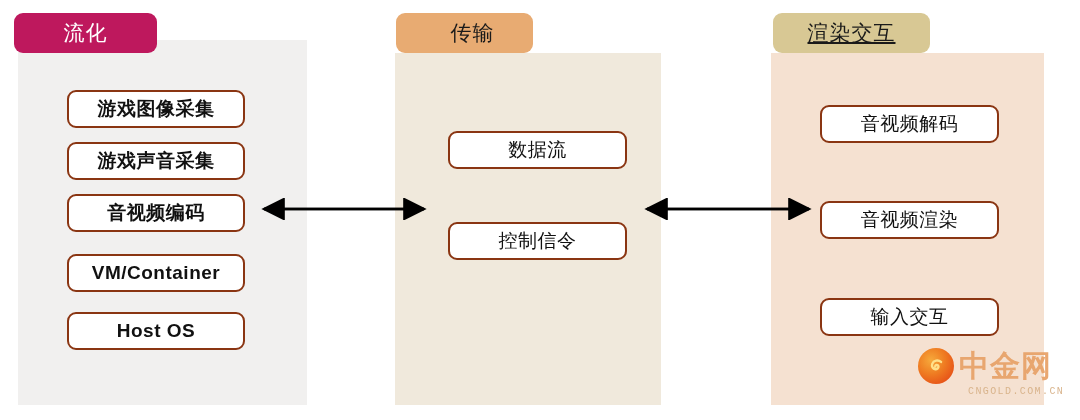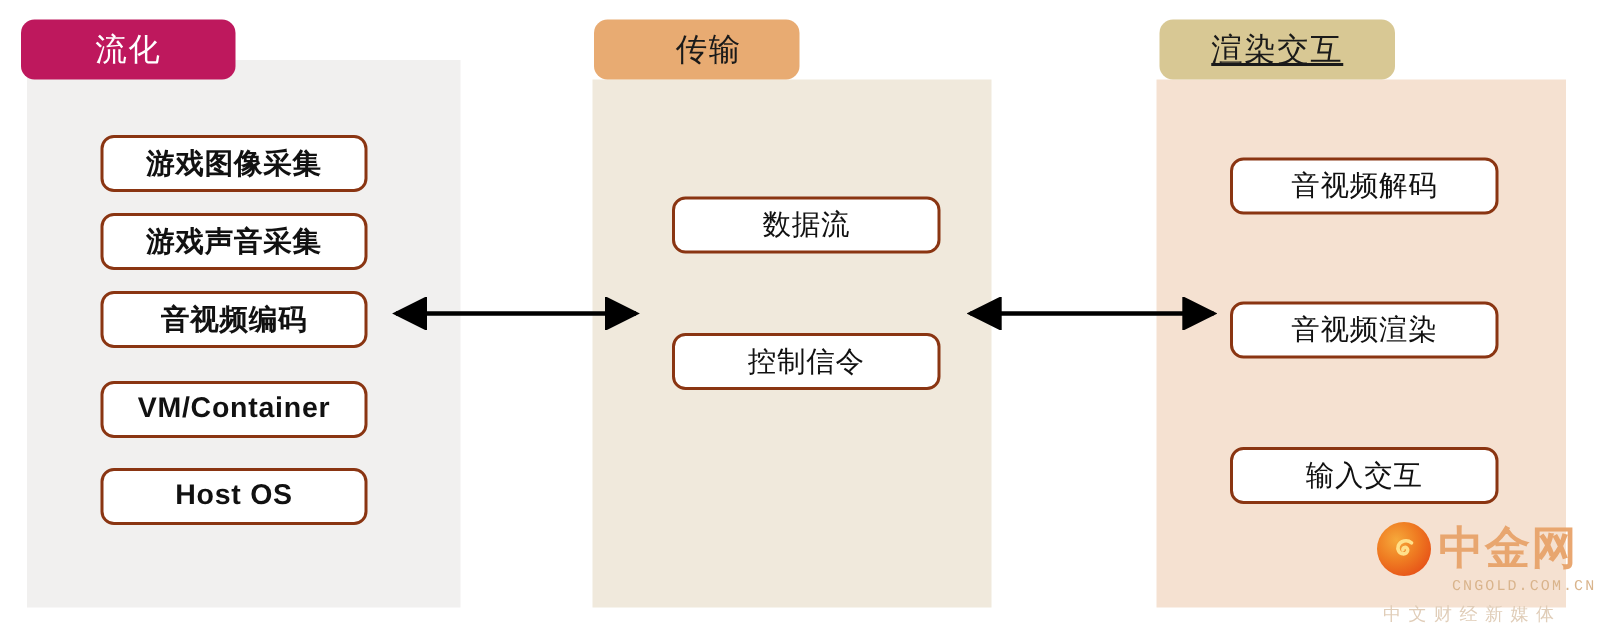--- a/index.html
+++ b/index.html
@@ -191,16 +191,15 @@
   <div id="watermark">
     <div class="wm-row1">
       <div class="wm-mark">
         <svg class="wm-swirl" viewBox="0 0 24 24">
           <path d="M17.5 7.5c-3.2-2.6-8.2-1.6-9.6 2.1-1.1 2.9 .7 5.7 3.3 5.9 2 .2 3.6-1.2 3.5-2.8-.1-1.3-1.2-2.1-2.3-1.8-.9 .2-1.4 1-1.2 1.7" fill="none" stroke="#ffe08a" stroke-width="2.6" stroke-linecap="round"></path>
         </svg>
       </div>
       <div class="wm-name">中金网</div>
     </div>
     <div class="wm-url">CNGOLD.COM.CN</div>
-    <div class="wm-tag">中文财经新媒体</div>
   </div>
 
 </div>
 
 </body></html>

